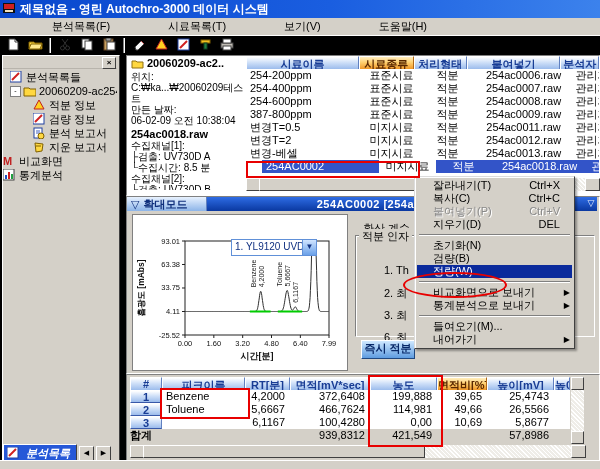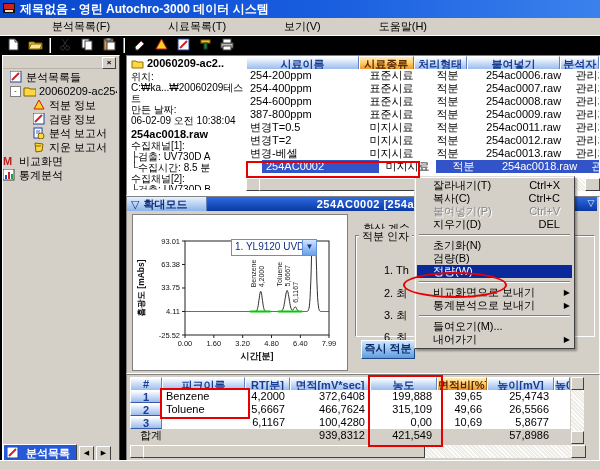--- a/index.html
+++ b/index.html
@@ -21,21 +21,21 @@
   
   #sidebar{left:2px;top:55px;width:116px;height:407px;background:#d4d0c8;}
   #sidebar-header{left:0;top:0;width:114px;height:12px;background:#d4d0c8;border-bottom:1px solid #b8b4ac;}
   #sidebar-close{right:1px;top:1px;width:12px;height:10px;font-size:8px;line-height:9px;text-align:center;font-weight:bold;}
   #tree{left:0;top:14px;width:114px;height:386px;overflow:hidden;}
   .tree-row{display:flex;align-items:center;height:14px;white-space:nowrap;}
   .tree-exp{width:9px;height:9px;border:1px solid #808080;background:#fff;font-size:7px;line-height:7px;text-align:center;margin-right:2px;flex:none;}
   .tree-ico{width:13px;height:12px;margin-right:3px;flex:none;}
   #sidebar-tabs{left:0;top:388px;width:116px;height:19px;display:flex;align-items:center;gap:2px;}
   #sidebar-tab{display:flex;align-items:center;gap:3px;background:#2658d8;color:#fff;font-weight:bold;
-     padding:1px 6px 2px 3px;height:14px;border:1px solid;border-color:#fff #404040 #404040 #fff;}
+     padding:1px 6px 2px 3px;height:14px;border:1px solid;border-color:#fff #404040 #404040 #fff;font-style:italic;}
   .spin-btn{width:13px;height:13px;font-size:7px;line-height:12px;text-align:center;}
   #top-panel{left:126px;top:55px;width:472px;height:139px;background:#fff;border:1px solid;border-color:#808080 #fff #fff #808080;}
   #info-pane{left:4px;top:2px;width:114px;height:132px;background:#fff;overflow:hidden;line-height:11px;font-size:10px;}
   .info-title{font-weight:bold;font-size:11px;display:flex;gap:3px;align-items:center;margin-bottom:2px;}
   .info-bold{font-weight:bold;font-size:11px;margin-top:3px;}
   
   #sample-table{left:119px;top:0px;width:353px;height:122px;overflow:hidden;}
   .hcell{display:inline-block;box-sizing:border-box;height:14px;text-align:center;font-weight:bold;color:#183c94;
      background:linear-gradient(180deg,#ffffff 0%,#cfe0f8 45%,#9cbcec 100%);
      border:1px solid;border-color:#ffffff #6080c0 #3858a8 #ffffff;font-size:11px;overflow:hidden;white-space:nowrap;}
@@ -435,37 +435,37 @@
           <span class="tcell cell-r" style="width: 67px;">199,888</span>
           <span class="tcell cell-r" style="width: 50px;">39,65</span>
           <span class="tcell cell-r" style="width: 67px;">25,4743</span>
           <span class="tcell" style="width: 16px; text-align: center;"></span>
         </div>
         <div class="trow">
           <span class="tcell num-cell" style="width: 32px;">2</span>
           <span class="tcell cell-l" style="width: 83px;">Toluene</span>
           <span class="tcell cell-r" style="width: 45px;">5,6667</span>
           <span class="tcell cell-r" style="width: 80px;">466,7624</span>
-          <span class="tcell cell-r" style="width: 67px;">315,109</span>
+          <span class="tcell cell-r" style="width: 67px;">114,981</span>
           <span class="tcell cell-r" style="width: 50px;">49,66</span>
           <span class="tcell cell-r" style="width: 67px;">26,5566</span>
           <span class="tcell" style="width: 16px; text-align: center;"></span>
         </div>
         <div class="trow">
           <span class="tcell num-cell" style="width: 32px;">3</span>
           <span class="tcell cell-l" style="width: 83px;"></span>
           <span class="tcell cell-r" style="width: 45px;">6,1167</span>
           <span class="tcell cell-r" style="width: 80px;">100,4280</span>
           <span class="tcell cell-r" style="width: 67px;">0,00</span>
           <span class="tcell cell-r" style="width: 50px;">10,69</span>
           <span class="tcell cell-r" style="width: 67px;">5,8677</span>
           <span class="tcell" style="width: 16px; text-align: center;"></span>
         </div>
         <div class="trow total-row">
-          <span class="tcell" style="width: 32px; text-align: right; font-weight: normal;">합계</span>
+          <span class="tcell" style="width: 32px; text-align: left; font-weight: bold;">합계</span>
           <span class="tcell" style="width: 83px;"></span>
           <span class="tcell cell-r" style="width: 45px;"></span>
           <span class="tcell cell-r" style="width: 80px;">939,8312</span>
           <span class="tcell cell-r" style="width: 67px;">421,549</span>
           <span class="tcell cell-r" style="width: 50px;"></span>
           <span class="tcell cell-r" style="width: 67px;">57,8986</span>
           <span class="tcell" style="width: 16px;"></span>
         </div>
       </div>
 

